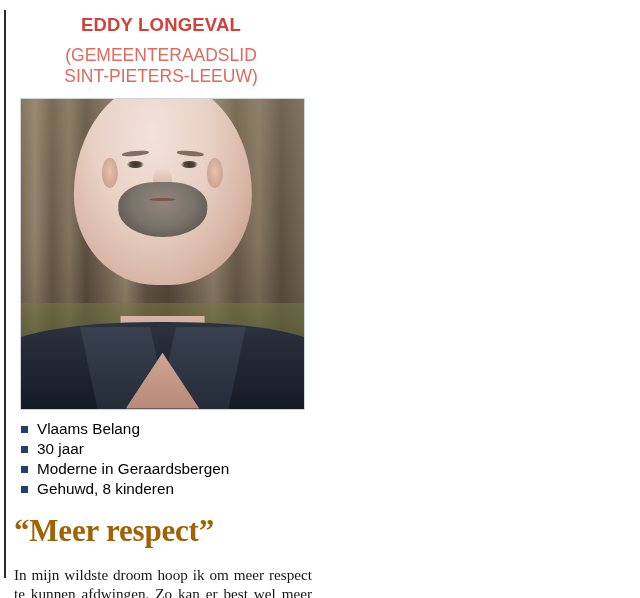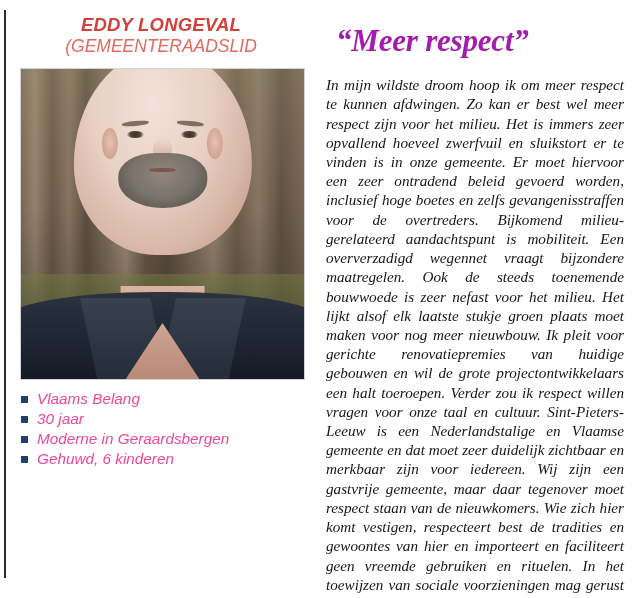--- a/index.html
+++ b/index.html
@@ -22,22 +22,21 @@
     top: 10px;
     width: 2px;
     height: 568px;
     background: #2b2b2b;
   }
 
   .page {
     position: absolute;
     inset: 0;
     display: flex;
-    flex-direction: row;
-    font-style: italic;
+    flex-direction: column;
   }
 
   
   .left-col {
     width: 312px;
     box-sizing: border-box;
     padding: 0 10px 0 20px;
     position: relative;
   }
 
@@ -45,21 +44,21 @@
     margin: 14px 0 0 0;
     text-align: center;
     font-size: 18.5px;
     font-weight: bold;
     letter-spacing: 0.2px;
     color: #d2403a;
     font-family: "Liberation Sans", sans-serif;
     line-height: 1.15;
   }
   .person-role {
-    margin: 1px 0 0 0;
+    margin: 10px 0 0 0;
     text-align: center;
     font-size: 17.5px;
     font-weight: normal;
     color: #e06a5e;
     line-height: 1.18;
     font-family: "Liberation Sans", sans-serif;
   }
   .person-role .role-line { display: block; }
 
   
@@ -214,44 +213,44 @@
     list-style: none;
     margin: 10px 0 0 0;
     padding: 0;
   }
   .facts li {
     position: relative;
     padding-left: 17px;
     margin: 0 0 2px 0;
     font-size: 15.3px;
     line-height: 1.18;
-    color: #ec4899;
+    color: #000000;
     font-family: "Liberation Sans", sans-serif;
   }
   .facts li .bullet-square {
     position: absolute;
     left: 1px;
     top: 6px;
     width: 7px;
     height: 7px;
     background: #20416e;
   }
 
   
   .right-col {
     width: 328px;
     box-sizing: border-box;
     padding: 14px 16px 0 14px;
   }
   .headline {
-    margin: 10px;
+    margin: 0;
     font-family: "Liberation Serif", serif;
     font-weight: bold;
     font-size: 31px;
-    color: #a21caf;
+    color: #a16207;
     line-height: 1.1;
     letter-spacing: -0.2px;
   }
   .article-body {
     margin: 17px 0 0 0;
     font-family: "Liberation Serif", serif;
     font-size: 15.2px;
     line-height: 1.265;
     color: #151515;
     text-align: justify;
@@ -265,20 +264,21 @@
 <div class="column-rule"></div>
 
 <div class="page">
 
   <div class="left-col">
 
     <div class="person-name">EDDY LONGEVAL</div>
 
     <div class="person-role">
       <span class="role-line">(GEMEENTERAADSLID</span>
+      <span class="role-line">SINT-PIETERS-LEEUW)</span>
     </div>
 
     <div class="portrait">
       <div class="bg-blur"></div>
       <div class="bg-grass"></div>
       <div class="head">
         <div class="ear-l"></div>
         <div class="ear-r"></div>
         <div class="brow-l"></div>
         <div class="brow-r"></div>
@@ -292,21 +292,21 @@
       <div class="jacket"></div>
       <div class="collar"></div>
     </div>
 
     <ul class="facts">
         <li><span class="bullet-square"></span><span>Vlaams Belang</span></li>
         <li><span class="bullet-square"></span><span>30 jaar</span></li>
         <li><span class="bullet-square"></span><span>Moderne in Geraardsbergen</span></li>
         <li><span class="bullet-square"></span></li>
         <li><span class="bullet-square"></span></li>
-        <li><span class="bullet-square"></span><span>Gehuwd, 6 kinderen</span></li>
+        <li><span class="bullet-square"></span><span>Gehuwd, 8 kinderen</span></li>
       </ul>
   </div>
 
   <div class="right-col">
     <h1 class="headline">“Meer respect”</h1>
 
     <div class="article-body">In mijn wildste droom hoop ik om meer respect te kunnen afdwingen. Zo kan er best wel meer respect zijn voor het milieu. Het is immers zeer opvallend hoeveel zwerfvuil en sluikstort er te vinden is in onze gemeente. Er moet hiervoor een zeer ontradend beleid gevoerd worden, inclusief hoge boetes en zelfs gevangenisstraffen voor de overtreders. Bijkomend milieu-gerelateerd aandachtspunt is mobiliteit. Een oververzadigd wegennet vraagt bijzondere maatregelen. Ook de steeds toenemende bouwwoede is zeer nefast voor het milieu. Het lijkt alsof elk laatste stukje groen plaats moet maken voor nog meer nieuwbouw. Ik pleit voor gerichte renovatiepremies van huidige gebouwen en wil de grote projectontwikkelaars een halt toeroepen. Verder zou ik respect willen vragen voor onze taal en cultuur. Sint-Pieters-Leeuw is een Nederlandstalige en Vlaamse gemeente en dat moet zeer duidelijk zichtbaar en merkbaar zijn voor iedereen. Wij zijn een gastvrije gemeente, maar daar tegenover moet respect staan van de nieuwkomers. Wie zich hier komt vestigen, respecteert best de tradities en gewoontes van hier en importeert en faciliteert geen vreemde gebruiken en rituelen. In het toewijzen van sociale voorzieningen mag gerust een voorrangsbeleid gevoerd worden voor mensen die een bewezen band hebben met onze gemeente.</div>
 
   </div>
 

